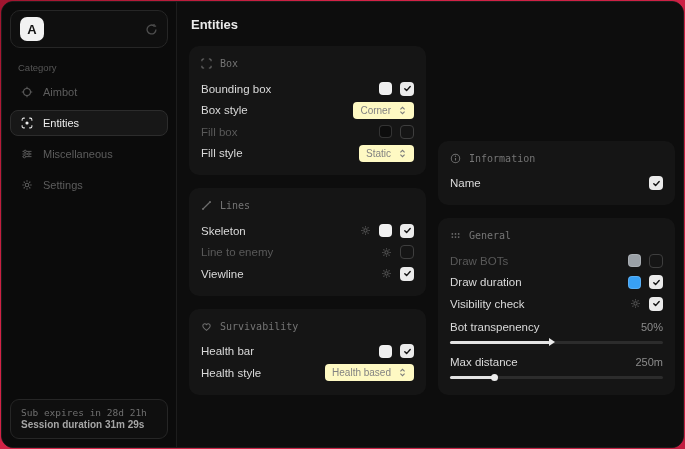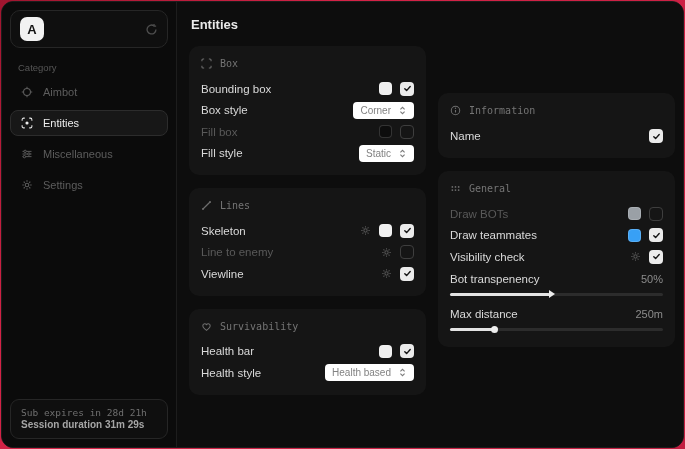--- a/index.html
+++ b/index.html
@@ -35,36 +35,36 @@
   .nav-icon { display:flex; color:inherit; }
   .sidebar-footer {
     margin:auto 8px 8px 8px; border:1px solid #262626; border-radius:9px;
     padding:6px 10px 7px 10px; background:#0f0f0f;
   }
   .sub-expiry { font-family:"DejaVu Sans Mono", monospace; font-size:9.5px; color:#6f6f6f; line-height:13px; }
   .session-duration { font-size:10px; font-weight:bold; color:#a6a6a6; line-height:12px; }
   
   .main { flex:1; padding:13px 14px 0 12px; background:#0d0d0d; }
   .page-title { font-size:13px; font-weight:bold; color:#eaeaea; margin:2px 0 14px 2px; }
-  .columns { display:flex; gap:12px; align-items:center; }
+  .columns { display:flex; gap:12px; align-items:flex-end; }
   .col { width:237px; flex:0 0 237px; display:flex; flex-direction:column; gap:13px; }
   .card { background:#151515; border-radius:10px; padding:10px 12px 11px 12px; }
   .card-header { display:flex; align-items:center; gap:8px; color:#757575; font-family:"DejaVu Sans Mono", monospace; font-size:10px; margin-bottom:7px; height:15px; }
   .card-header .g-icon { display:flex; color:#6e6e6e; }
   .row { display:flex; align-items:center; justify-content:space-between; height:21.5px; }
   .row-label { font-size:11.5px; color:#dadada; }
   .row-label.dim { color:#595959; }
   .controls { display:flex; align-items:center; gap:8px; }
   .swatch { width:13px; height:13px; border-radius:4px; border:1px solid rgba(255,255,255,.16); cursor:pointer; }
   .checkbox { width:14px; height:14px; border-radius:4px; display:flex; align-items:center; justify-content:center; cursor:pointer; }
   .checkbox.checked { background:#ebebeb; }
   .checkbox.unchecked { border:1.5px solid #3e3e3e; background:transparent; }
   .gear-btn { display:flex; color:#575757; cursor:pointer; }
   .dropdown {
-    display:flex; align-items:center; gap:7px; background:#ffffff; border-radius:4px;
+    display:flex; align-items:center; gap:7px; background:#fef9c3; border-radius:4px;
     height:17px; padding:0 7px; font-size:10px; color:#828282; cursor:pointer;
   }
   .dropdown .dd-icon { display:flex; color:#7c7c7c; }
   .slider-section { margin-top:3px; margin-bottom:5px; }
   .slider-value { font-size:11px; color:#8c8c8c; }
   .slider-track { position:relative; height:3px; background:#2c2c2c; border-radius:2px; margin-top:5px; cursor:pointer; }
   .slider-fill { position:absolute; left:0; top:0; height:3px; background:#e3e3e3; border-radius:2px; }
   .slider-fill.thumb-arrow::after {
     content:""; position:absolute; right:-5px; top:-3px;
     border-left:6px solid #ececec; border-top:4.5px solid transparent; border-bottom:4.5px solid transparent;
@@ -345,21 +345,21 @@
 
           <div class="row">
             <span class="row-label dim">Draw BOTs</span>
             <span class="controls">
               <span class="swatch" style="background: rgb(154, 160, 166);"></span>
               <span class="checkbox unchecked"></span>
             </span>
           </div>
 
           <div class="row">
-            <span class="row-label">Draw teammates</span>
+            <span class="row-label">Draw duration</span>
             <span class="controls">
               <span class="swatch" style="background: rgb(56, 160, 245);"></span>
               <span class="checkbox checked">
                 <svg class="svg" width="9" height="9" viewBox="0 0 12 12">
                     <path d="M2.4 6.4l2.4 2.4L9.6 3.4" fill="none" stroke="#141414" stroke-width="1.9" stroke-linecap="round" stroke-linejoin="round"></path>
                   </svg>
               </span>
             </span>
           </div>
 

